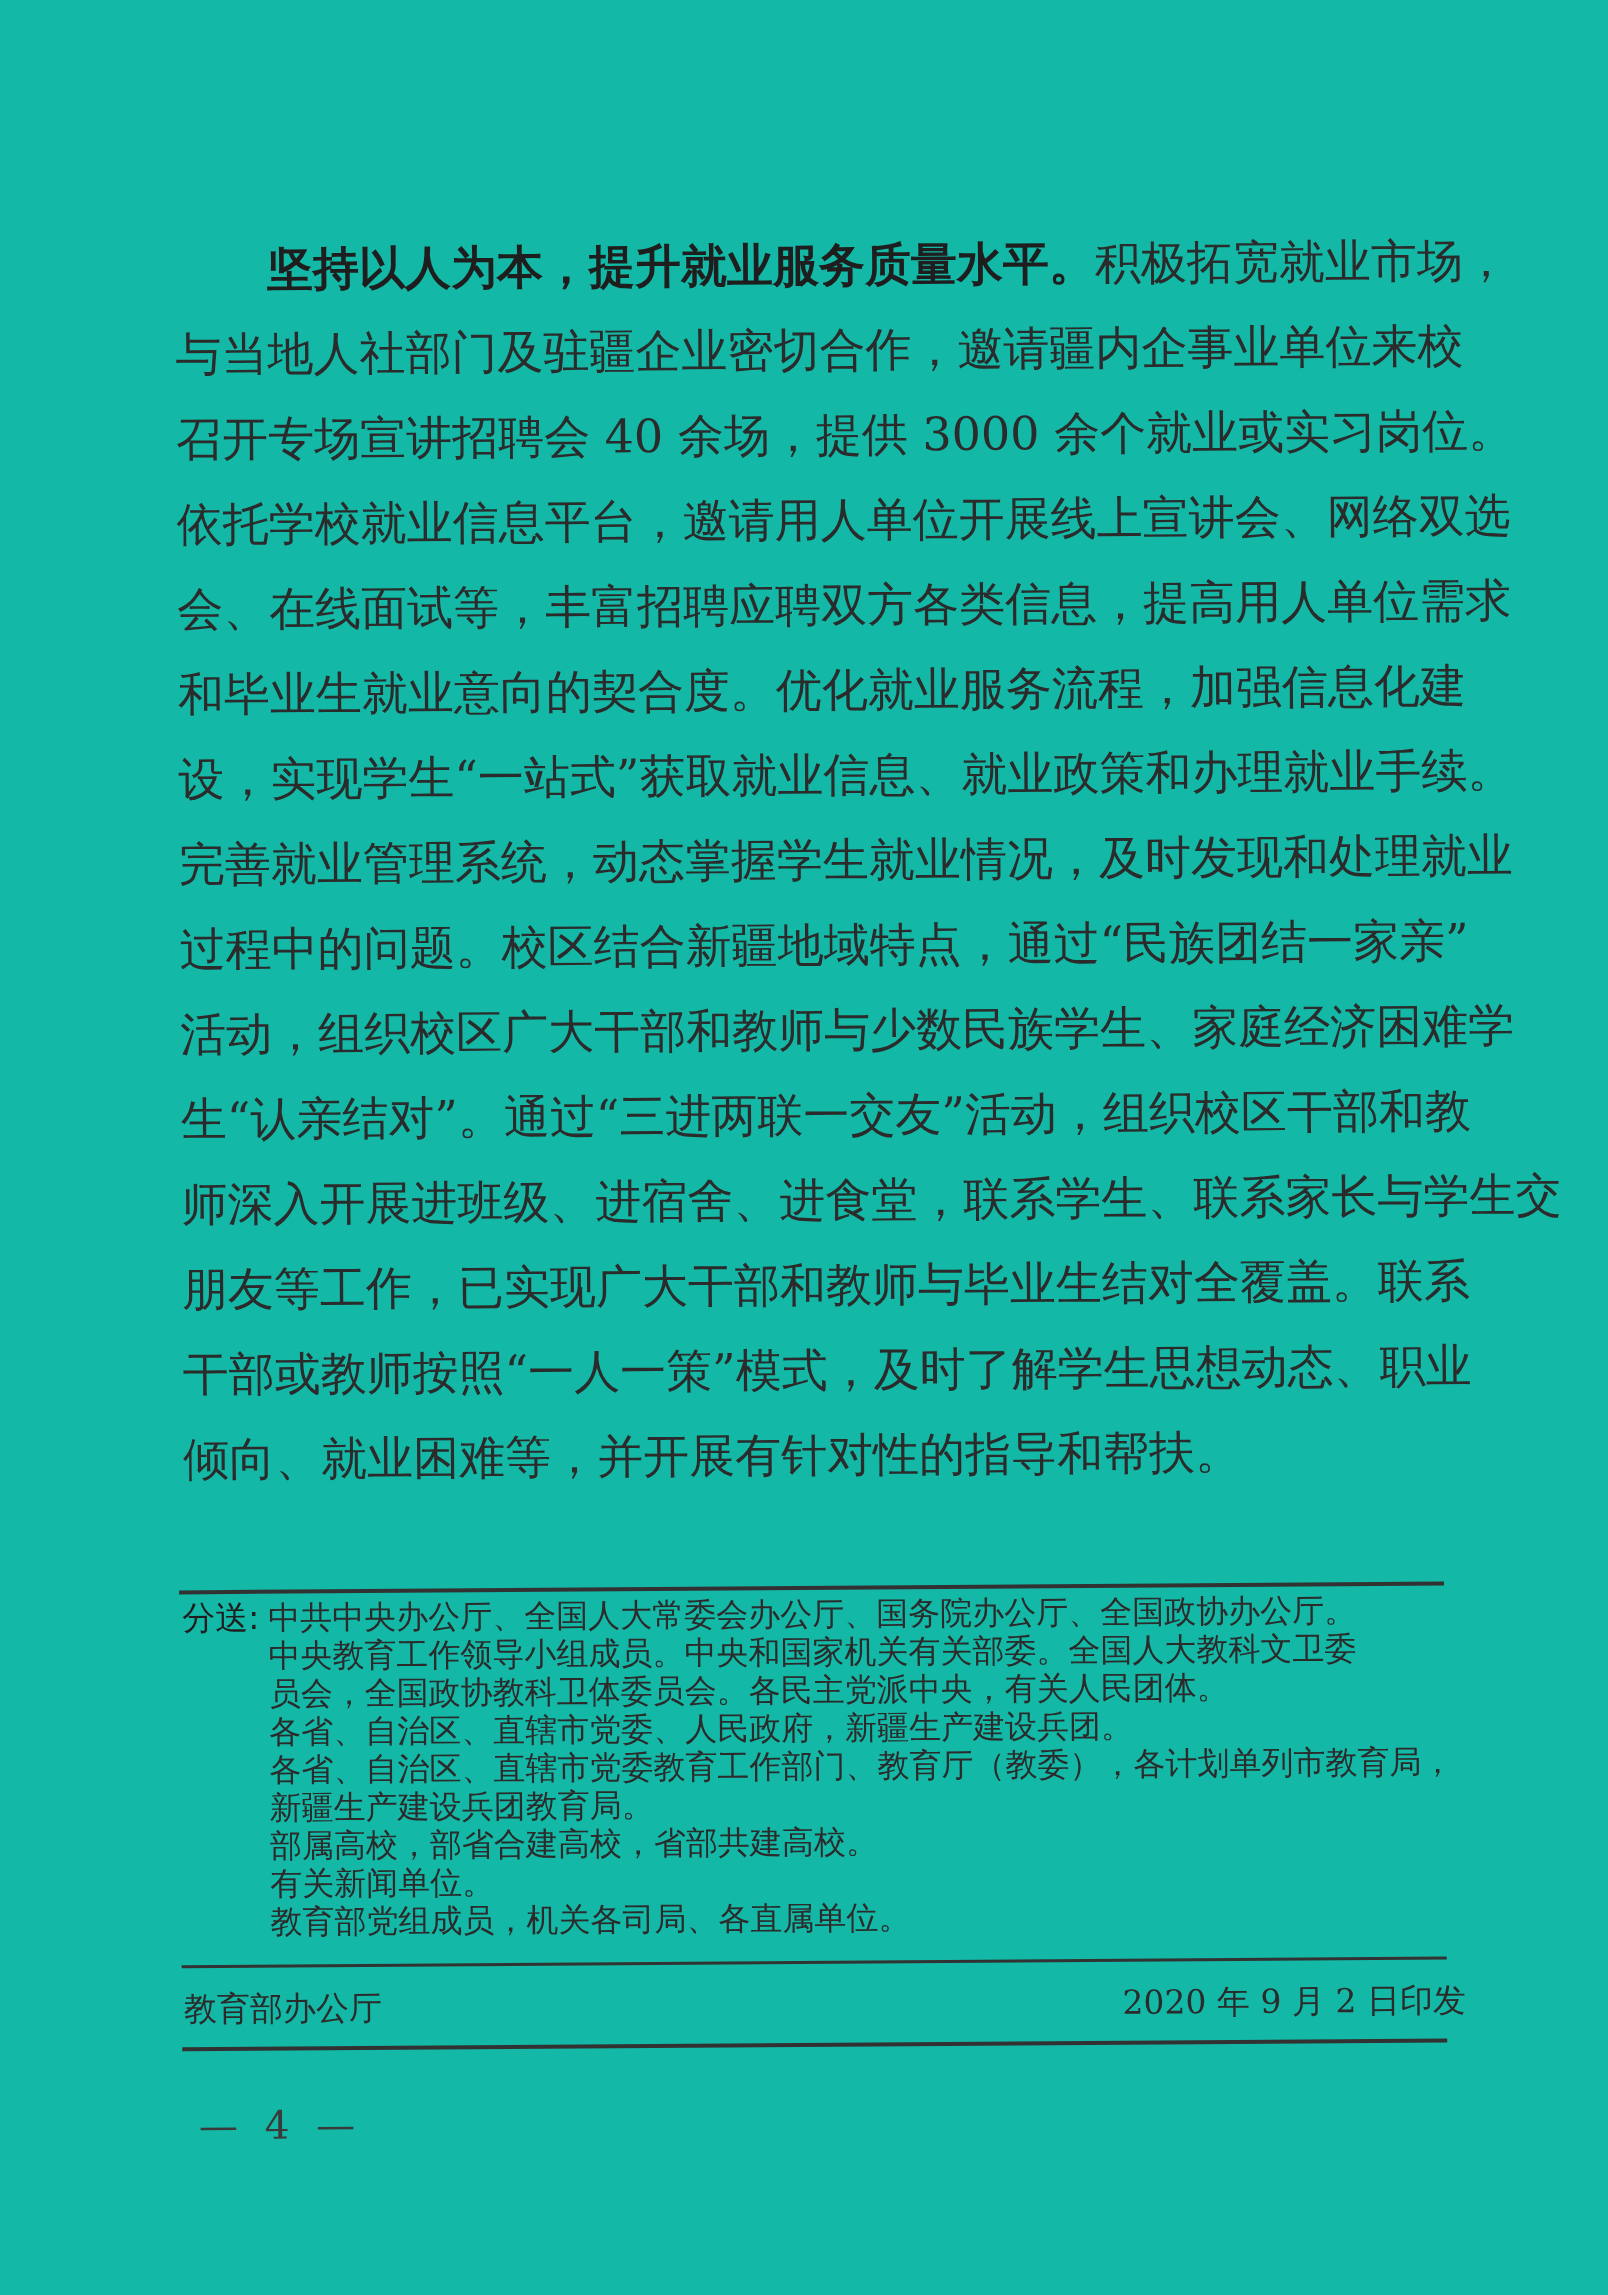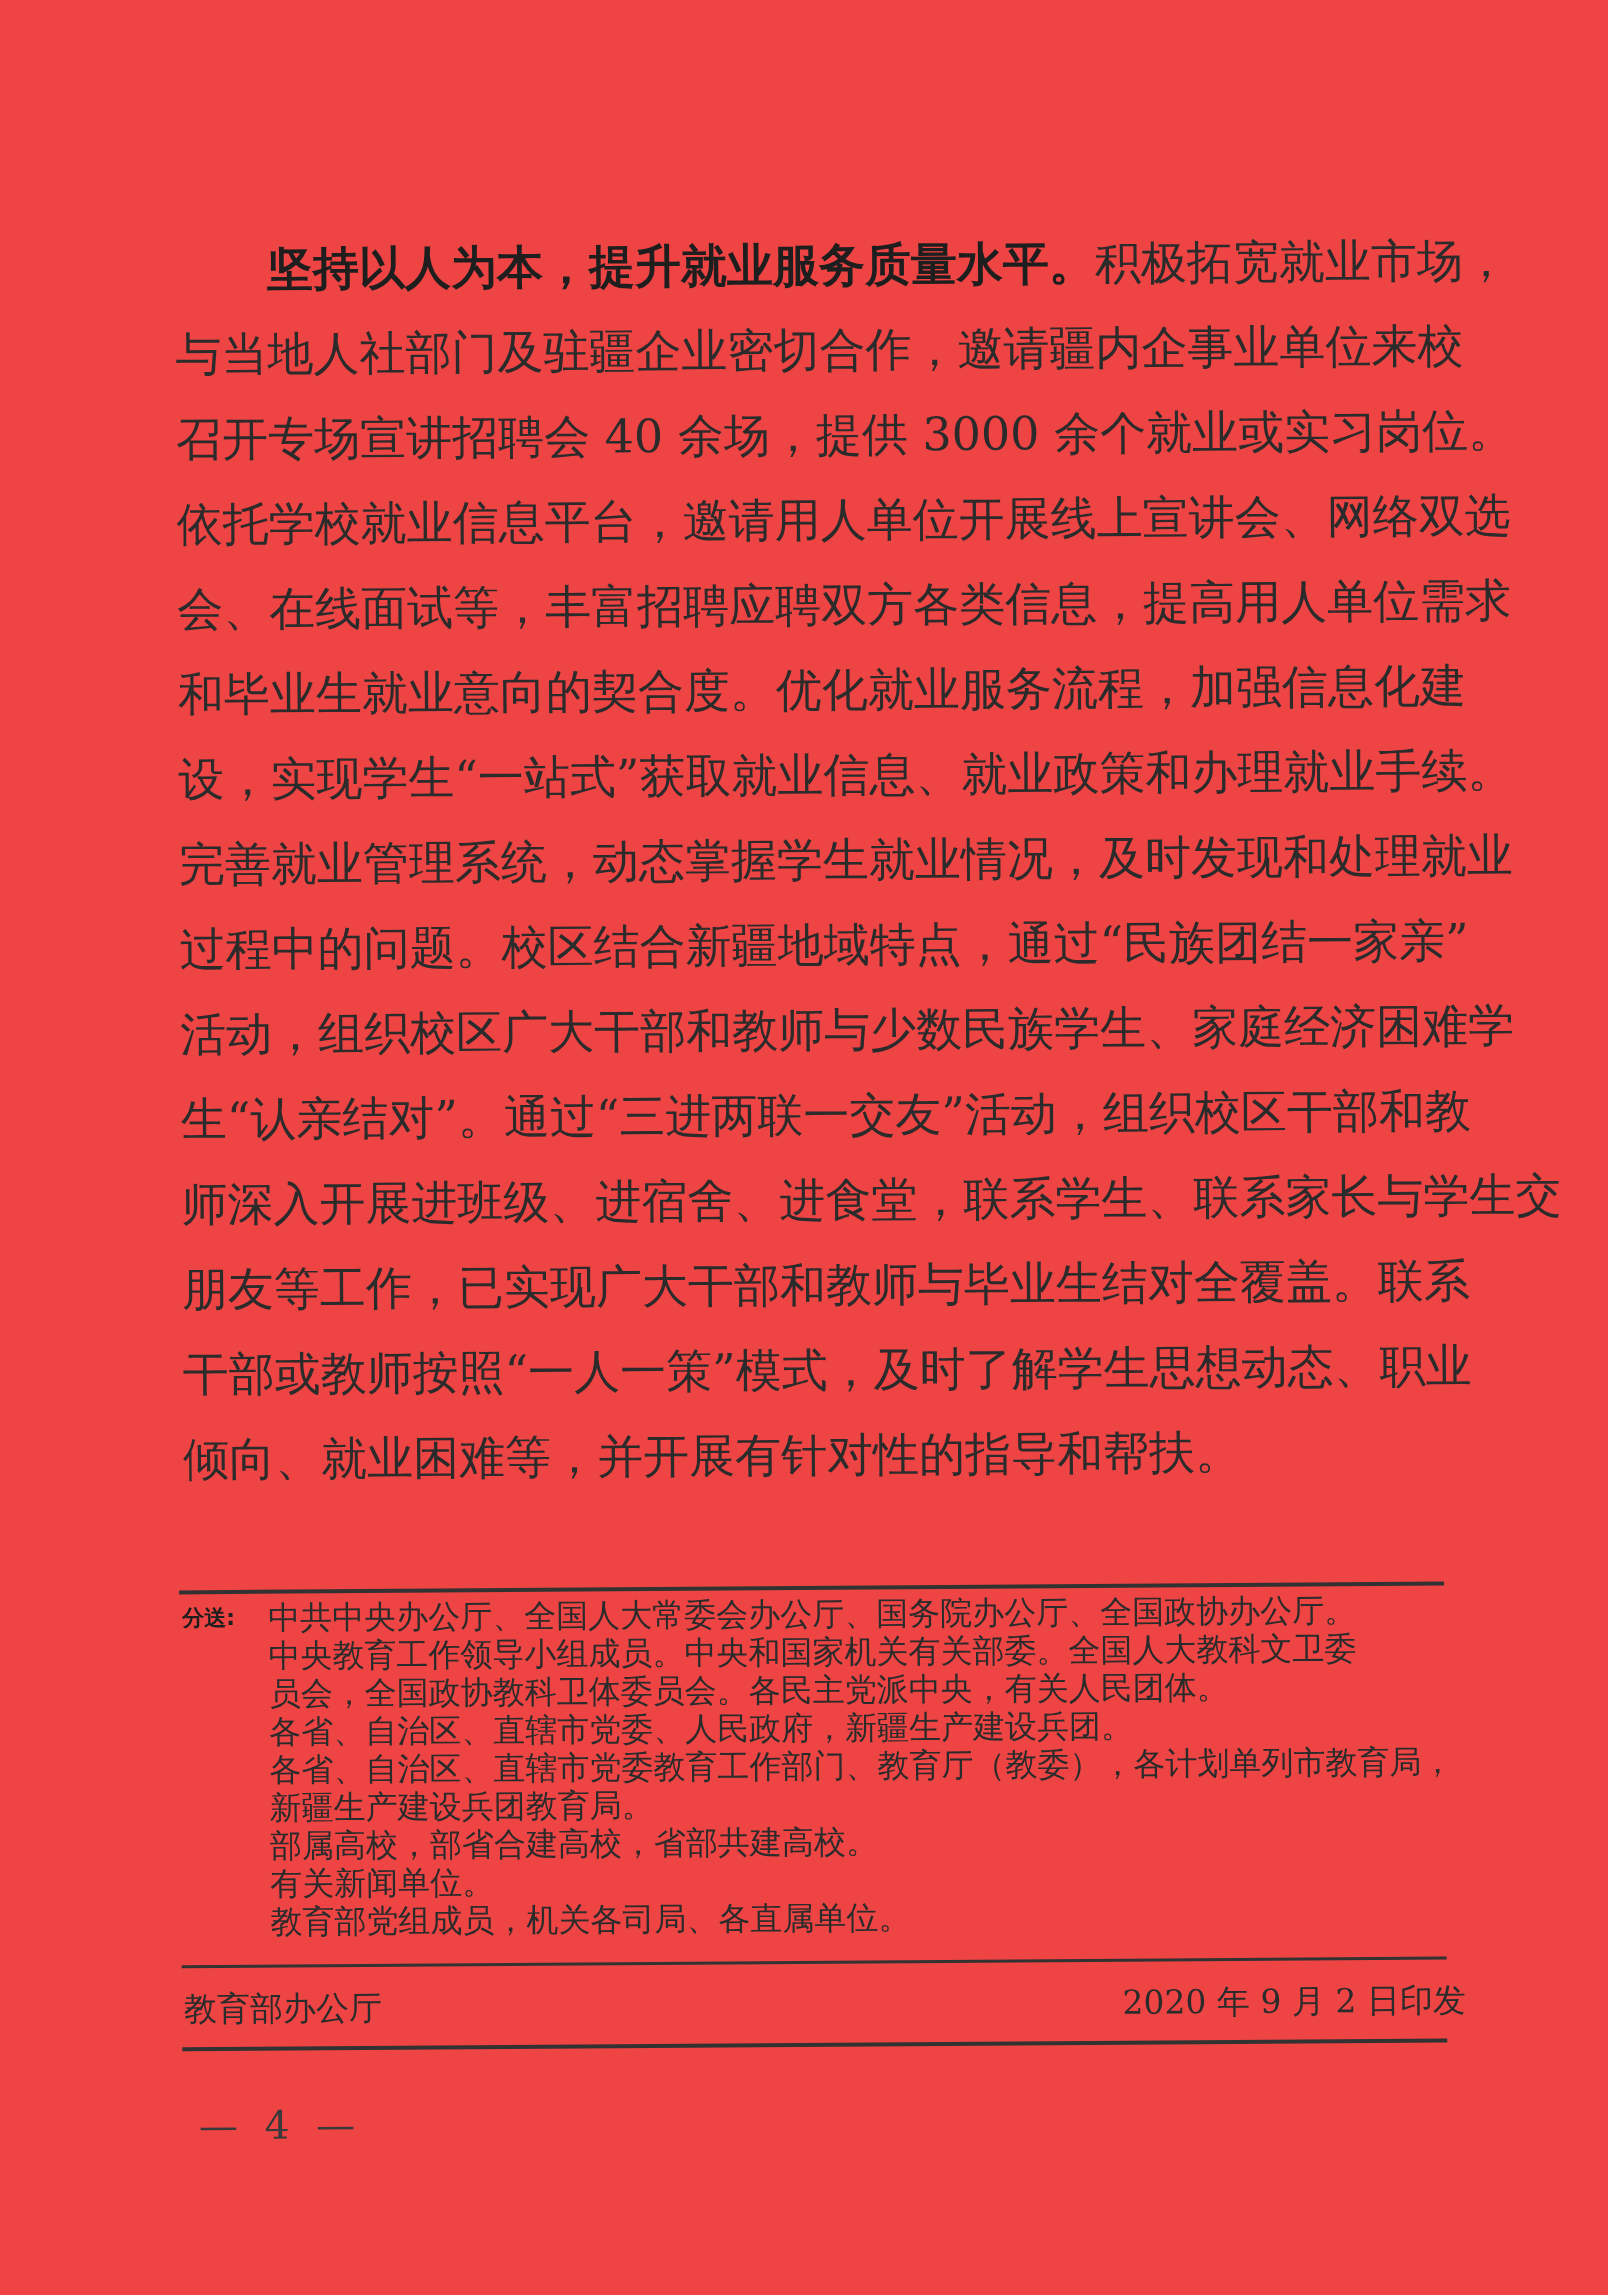--- a/index.html
+++ b/index.html
@@ -1,19 +1,19 @@
 <!DOCTYPE html>
 <html style="font-size:11.5px"><head>
 <meta charset="utf-8">
 <style>
   html,body{margin:0;padding:0;background:#e8e7e4;}
   .page{
     position:relative;
     width:1609px;height:2295px;
-    background:#ef4444;
+    background:#14b8a6;
     overflow:hidden;
     font-family:"DejaVu Serif","Liberation Serif",serif;
     color:#2b2b2b;
   }
   .tilt{
     position:absolute;inset:0;
     transform:rotate(-0.4deg);
     transform-origin:50% 50%;
   }
   
@@ -44,21 +44,21 @@
   .rule-mid{top:1961px;height:2.9px;}
   .rule-bot{top:2043px;height:4.3px;}
   
   .dist{
     position:absolute;left:179px;top:1595px;width:1285px;
     font-size:32px;
   }
   .dist-label{
     position:absolute;left:0;top:0;
     height:38px;line-height:38px;
-    font-size:22px;font-weight:700;
+    font-size:33px;font-weight:400;
     font-family:"DejaVu Sans","Liberation Sans",sans-serif;
     color:#1e1e1e;
   }
   .dlines{margin-left:86px;}
   .dline{height:38px;line-height:38px;white-space:nowrap;}
   
   .footer{
     position:absolute;left:178px;top:1981px;width:1282px;height:47px;
     display:flex;justify-content:space-between;align-items:center;
     font-size:33px;line-height:47px;

